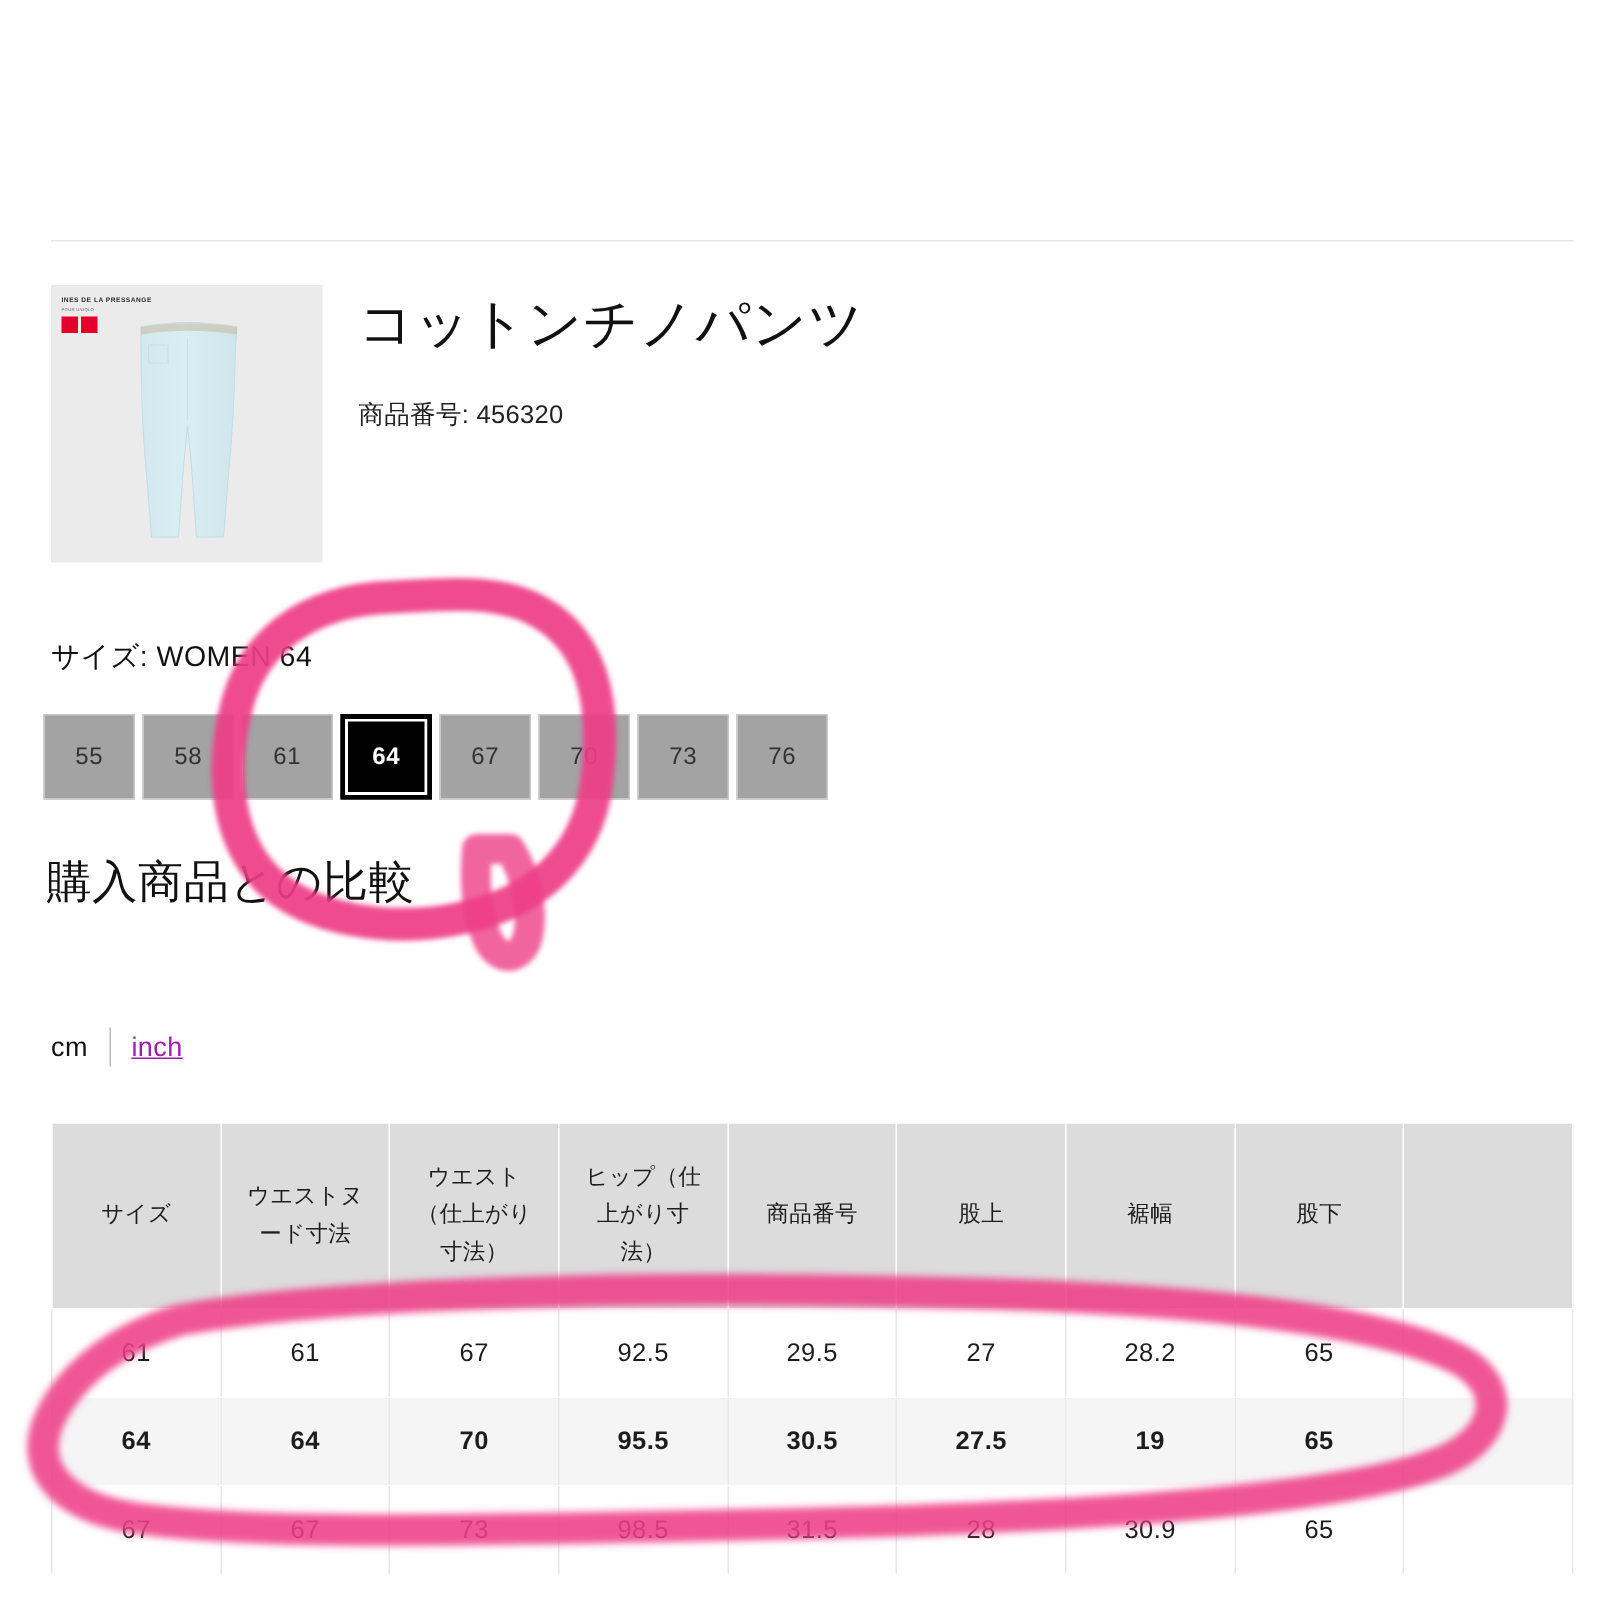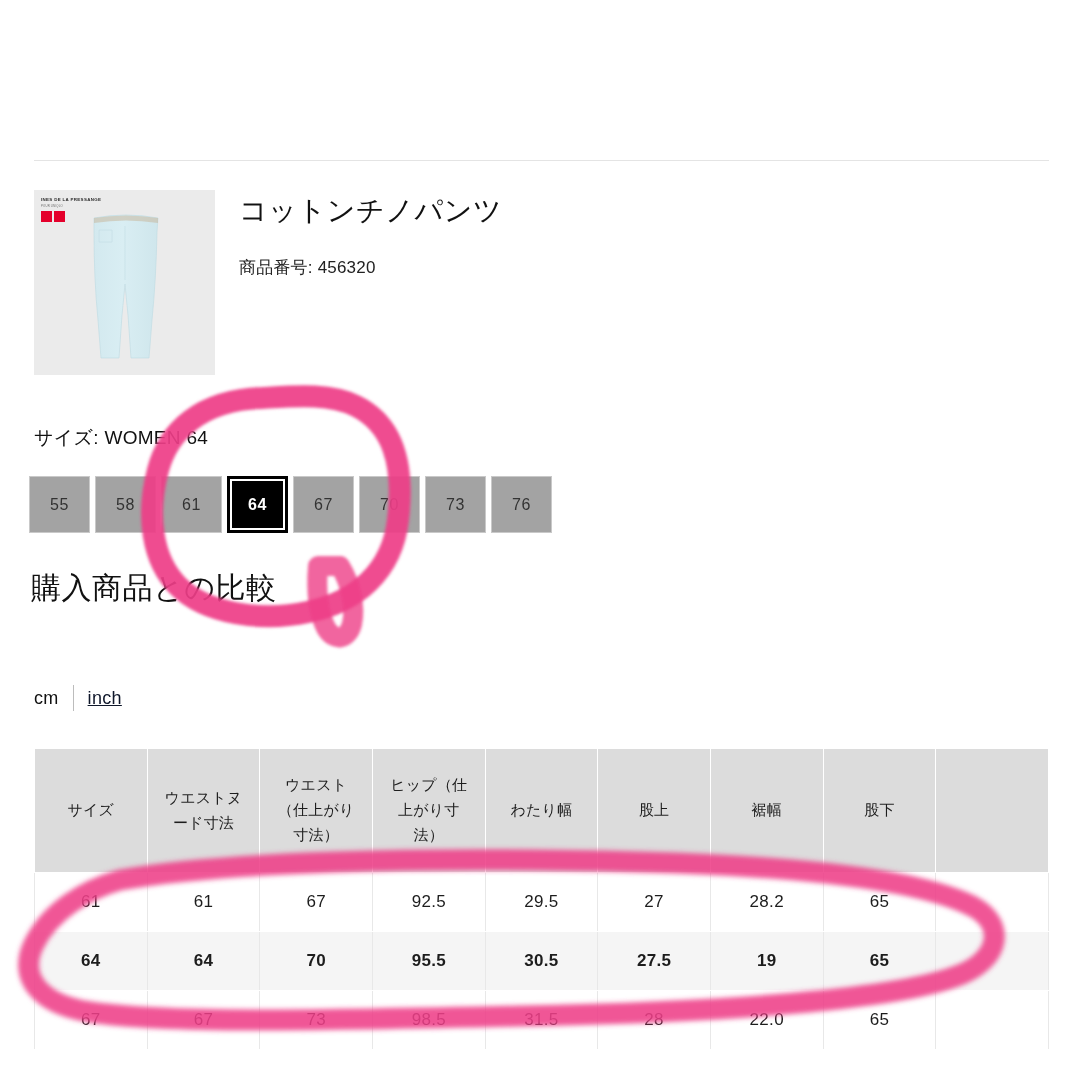--- a/index.html
+++ b/index.html
@@ -109,21 +109,21 @@
     width: 80px;
     height: 152px;
   }
   .product-info {
     position: absolute;
     left: 205px;
     top: 4px;
     width: 780px;
   }
   .product-name {
-    font-size: 28px;
+    font-size: 36px;
     font-weight: 400;
     color: #111111;
     letter-spacing: 0.6px;
     line-height: 1.2;
   }
   .product-code {
     margin-top: 28px;
     font-size: 17px;
     font-weight: 400;
     color: #222222;
@@ -203,21 +203,21 @@
     padding-right: 14px;
   }
   .unit-sep {
     width: 1px;
     height: 26px;
     background: #bcbcbc;
   }
   .unit-link {
     font-size: 18px;
     font-weight: 400;
-    color: #0f172a;
+    color: #a21caf;
     text-decoration: underline;
     letter-spacing: 0.3px;
     padding-left: 14px;
     cursor: pointer;
   }
 
   
   .size-table {
     position: absolute;
     left: 34px;
@@ -327,21 +327,21 @@
     <span class="unit-link">inch</span>
   </div>
 
   <table class="size-table">
     <thead>
       <tr>
         <th>サイズ</th>
         <th>ウエストヌード寸法</th>
         <th>ウエスト（仕上がり寸法）</th>
         <th>ヒップ（仕上がり寸法）</th>
-        <th>わたり幅</th>
+        <th>商品番号</th>
         <th>股上</th>
         <th>裾幅</th>
         <th>股下</th>
         <th></th>
       </tr>
     </thead>
     <tbody>
       <tr>
         <td>61</td>
         <td>61</td>
@@ -364,21 +364,21 @@
         <td>65</td>
         <td></td>
       </tr>
       <tr>
         <td>67</td>
         <td>67</td>
         <td>73</td>
         <td>98.5</td>
         <td>31.5</td>
         <td>28</td>
-        <td>22.0</td>
+        <td>30.9</td>
         <td>65</td>
         <td></td>
       </tr>
     </tbody>
   </table>
 
   <svg class="annotation-layer" viewBox="0 0 1080 1080">
     <defs>
       <filter id="markerBlur" x="-15%" y="-15%" width="130%" height="130%">
         <feGaussianBlur stdDeviation="1.6"></feGaussianBlur>

